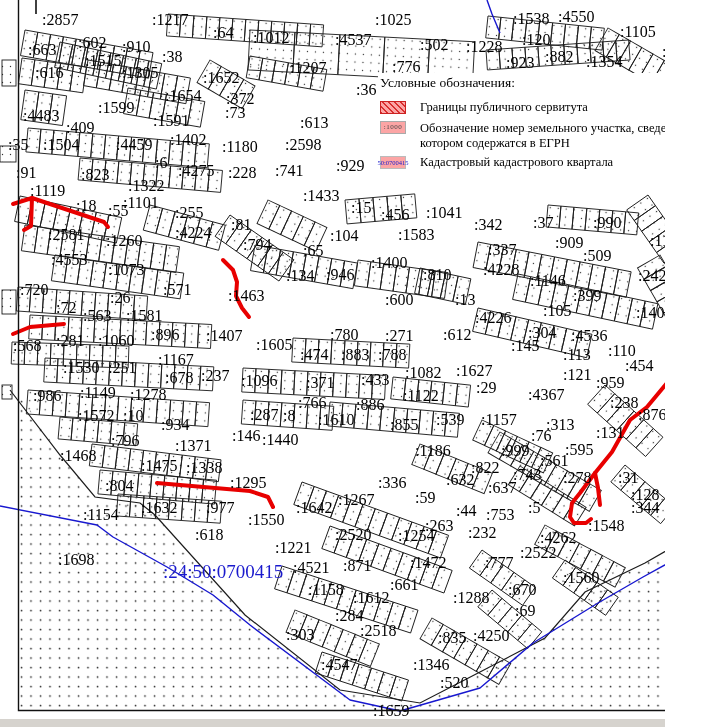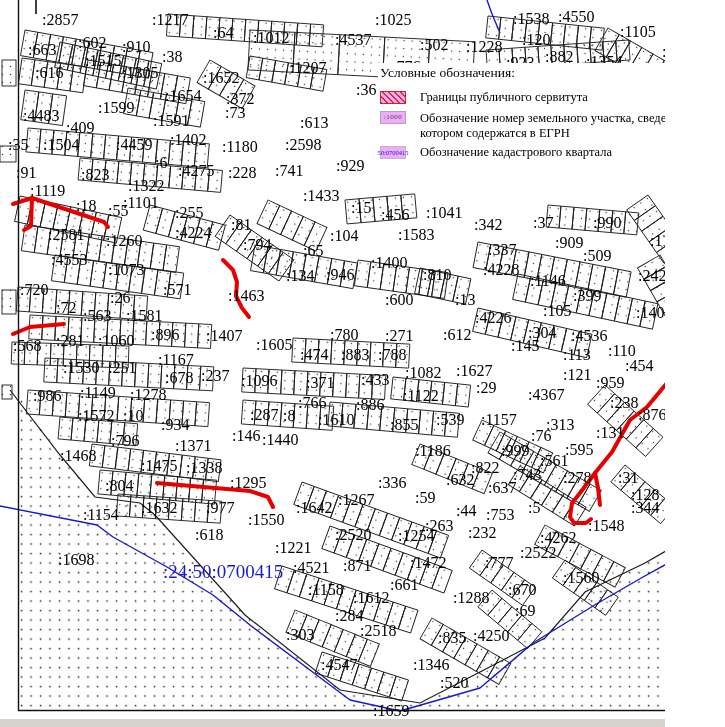--- a/index.html
+++ b/index.html
@@ -1,24 +1,24 @@
 <!DOCTYPE html>
 <html><head>
 <meta charset="utf-8">
 <style>
   html,body{margin:0;padding:0;background:#fff;}
   .stage{position:relative;width:641px;height:727px;background:#fff;overflow:hidden;
          font-family:"Liberation Serif","DejaVu Serif",serif;padding-left:24px;}
   svg{position:absolute;left:0;top:0;}
   .plbl{font-family:"Liberation Serif","DejaVu Serif",serif;}
-  .legend{position:absolute;left:378px;top:63px;width:318px;background:#fff;z-index:5;
+  .legend{position:absolute;left:378px;top:73px;width:318px;background:#fff;z-index:5;
           font-family:"Liberation Serif","DejaVu Serif",serif;color:#000;}
   .lg-title{font-size:13.5px;margin:2px 0 10px 2px;}
   .lg-row{display:flex;align-items:flex-start;gap:14px;margin:0 0 6px 2px;}
-  .sw{width:26px;height:13px;border:1px solid #888;background:#f0abfc;flex:none;box-sizing:border-box;}
+  .sw{width:26px;height:13px;border:1px solid #888;background:#fca5a5;flex:none;box-sizing:border-box;}
   .sw-servitude{border-color:#cc2222;
      background-image:repeating-linear-gradient(45deg,rgba(215,40,40,.95) 0 1.2px,rgba(255,255,255,0) 1.2px 4.2px);}
   .sw-parcel{border-color:#777;background-image:radial-gradient(#444 .6px,rgba(0,0,0,0) .9px);background-size:5px 5px;}
   .sw-number{border-color:#aaa;display:flex;align-items:center;justify-content:center;
      font-size:7px;color:#444;letter-spacing:.5px;}
   .sw-qborder{border:1.5px solid #2424bb;}
   .sw-qdesig{border-color:#bbb;display:flex;align-items:center;justify-content:center;
      font-size:6.5px;color:#1a1acd;}
   .lg-label{font-size:12.5px;white-space:nowrap;line-height:1.1;padding-top:0px;}
   .lg-label.wrap{white-space:normal;width:302px;line-height:1.18;}
@@ -912,17 +912,17 @@
 
 
     <div class="lg-row">
       <span class="sw sw-number">:1000</span>
       <span class="lg-label wrap">Обозначение номер земельного участка, сведения о котором содержатся в ЕГРН</span>
     </div>
 
 
     <div class="lg-row">
       <span class="sw sw-qdesig">50:0700415</span>
-      <span class="lg-label">Обозначение кадастрового квартала</span>
+      <span class="lg-label">Кадастровый кадастрового квартала</span>
     </div>
   </div>
 
 </div>
 
 </body></html>

